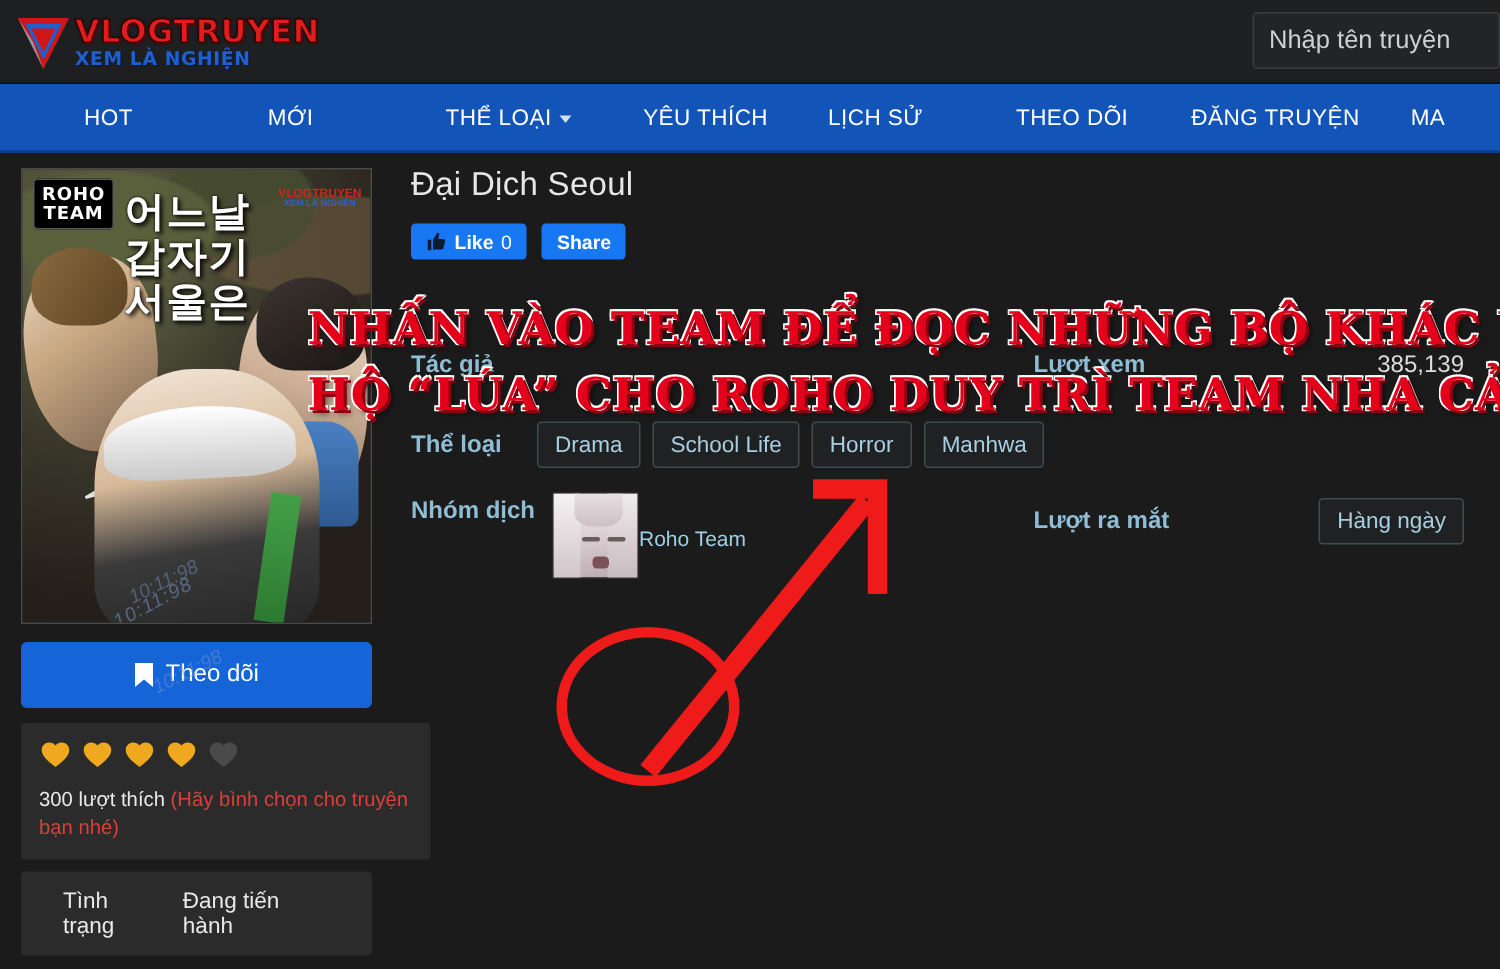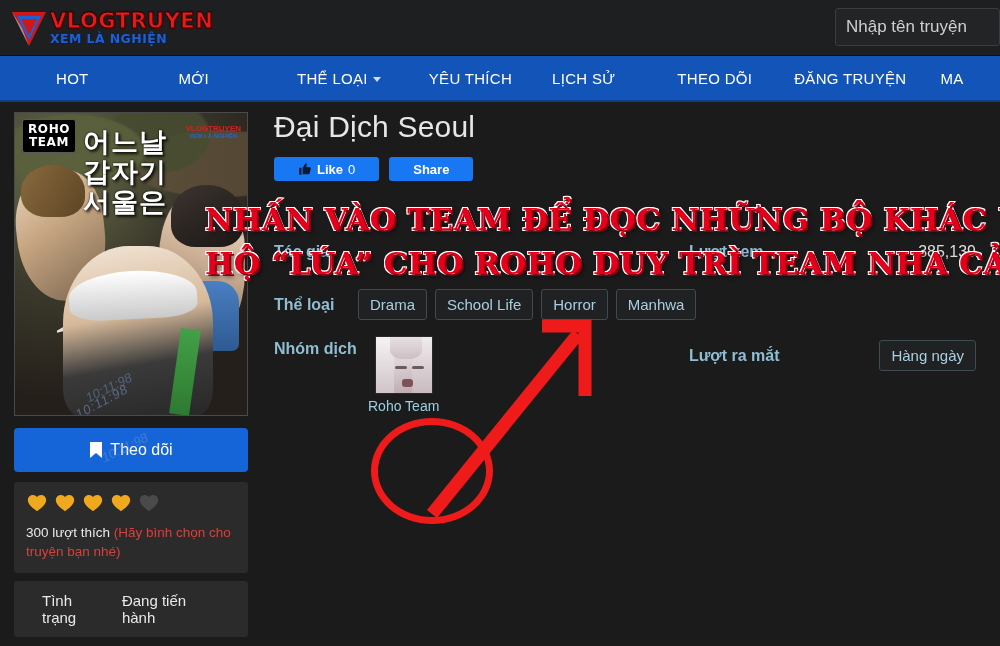--- a/index.html
+++ b/index.html
@@ -198,21 +198,21 @@
     background: #1565d8;
     border: none; border-radius: 4px;
     color: #ffffff; font-size: 16px;
     display: flex; align-items: center; justify-content: center; gap: 7px;
     cursor: pointer;
     font-family: "Liberation Sans", sans-serif;
   }
 
   #rating-box {
     margin-top: 10px;
-    width: 234px;
+    width: 273px;
     background: #2b2b2b;
     border-radius: 3px;
     padding: 10px 12px 12px 12px;
   }
   #hearts { display: flex; gap: 6px; margin-bottom: 9px; }
   .heart { width: 22px; height: 22px; }
   #likes-line { font-size: 13.5px; line-height: 19px; }
   #likes-line .likes-count { color: #e9e9e9; }
   #likes-line .likes-hint { color: #d8403c; }
 
@@ -223,33 +223,33 @@
     border-radius: 3px;
     padding: 11px 28px;
     display: flex; gap: 14px;
     font-size: 15px; color: #e9e9e9;
   }
 
   
   #right-col { position: absolute; left: 274px; top: 8px; width: 712px; }
   #title {
     color: #e7e7e7;
-    font-size: 30px;
+    font-size: 22px;
     font-weight: normal;
     letter-spacing: 0.2px;
   }
   #social-row { margin-top: 13px; display: flex; gap: 10px; align-items: center; }
   .fb-btn {
     background: #1877f2;
     color: #ffffff;
     border: none; border-radius: 3px;
     height: 24px;
     font-size: 13px; font-weight: bold;
     display: flex; align-items: center; gap: 5px;
-    padding: 0 24px;
+    padding: 0 10px;
     cursor: pointer;
     font-family: "Liberation Sans", sans-serif;
   }
   .fb-btn .cnt { font-weight: normal; }
 
   
   .info-row {
     display: flex; align-items: center;
     margin-top: 26px;
     min-height: 30px;
@@ -273,21 +273,21 @@
     border-radius: 3px;
     font-size: 15px;
     padding: 6px 11px;
     margin-right: 8px;
     cursor: pointer;
     white-space: nowrap;
   }
   #schedule-tag { margin-left: auto; margin-right: 10px; }
 
   #group-wrap {
-    display: flex; flex-direction: column; align-items: center;
+    display: flex; flex-direction: row; align-items: center;
     margin-left: 10px; cursor: pointer;
   }
   #group-avatar {
     width: 58px; height: 58px;
     position: relative; overflow: hidden;
     background: linear-gradient(170deg, #efe9ea 0%, #ded3d6 45%, #b9a7ad 100%);
     border: 1px solid #2a2a2a;
   }
   .ga-hair-l { position:absolute; left:0; top:0; width:18px; height:58px;
     background: linear-gradient(180deg,#f6f2f3,#cfc3c8); }

